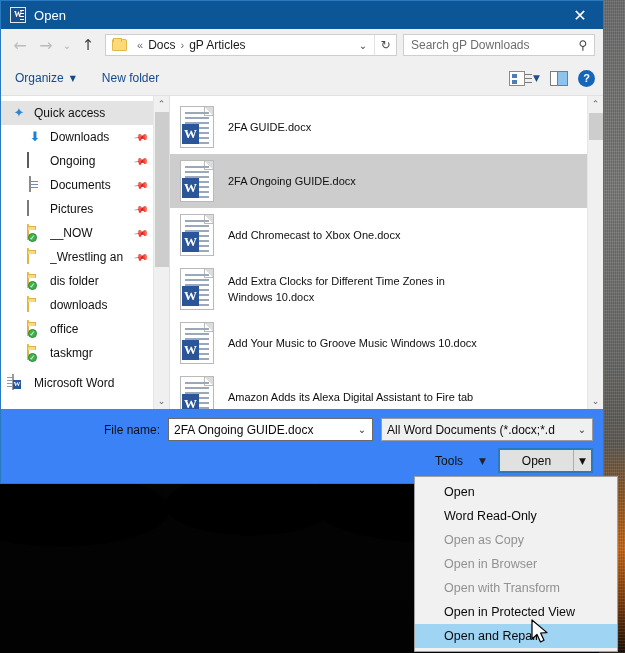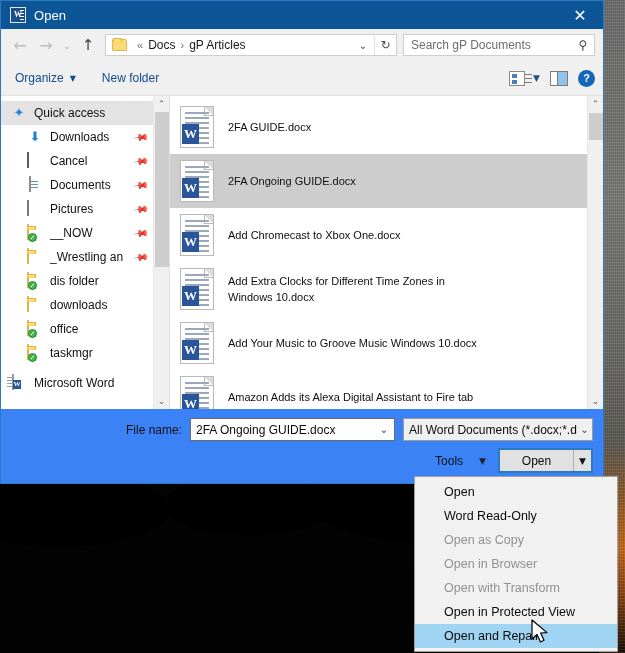--- a/index.html
+++ b/index.html
@@ -363,21 +363,21 @@
   .footer-row.second { margin-top: 7px; }
   .fn-label { font-size: 12px; color: #101010; margin-right: 8px; }
   .fn-input {
     width: 205px; height: 23px;
     background: #fff; border: 1px solid #6b6b6b;
     display: flex; align-items: center;
     font-size: 12px; color: #0a0a0a; padding-left: 5px;
   }
   .fn-caret { margin-left: auto; width: 20px; text-align: center; color: #3a3a3a; font-size: 10px; font-family: "DejaVu Sans", sans-serif; }
   .ft-select {
-    width: 190px; height: 23px;
+    width: 212px; height: 23px;
     background: #f0f0f0; border: 1px solid #9b9b9b;
     margin-left: 8px;
     display: flex; align-items: center;
     font-size: 12px; color: #0a0a0a; padding-left: 5px;
     overflow: hidden; white-space: nowrap;
   }
   .tools-btn { display: flex; align-items: center; font-size: 12px; color: #101010; margin-right: 12px; }
   .tools-caret { margin-left: 16px; font-size: 9px; color: #222; font-family: "DejaVu Sans", sans-serif; }
 
   .open-split {
@@ -459,21 +459,21 @@
       <span class="folder-ico"></span>
       <span class="crumb-sep">«</span>
       <span class="crumb">Docs</span>
       <span class="crumb-sep">›</span>
       <span class="crumb">gP Articles</span>
       <span class="addr-caret">⌄</span>
       <span class="addr-refresh">↻</span>
     </div>
 
     <div class="searchbox">
-      <span class="ph">Search gP Documents</span>
+      <span class="ph">Search gP Downloads</span>
       <span class="search-ico">⚲</span>
     </div>
   </div>
 
   <div class="toolbar">
     <div class="tb-item">
       <span>Organize</span>
       <span class="tb-caret">▼</span>
     </div>
     <div class="tb-item">New folder</div>
@@ -499,21 +499,21 @@
         <span class="ico ico-star">✦</span>
         <span class="nav-label">Quick access</span>
       </div>
       <div class="nav-row indent">
         <span class="ico ico-down">⬇</span>
         <span class="nav-label">Downloads</span>
         <span class="pin">📌</span>
       </div>
       <div class="nav-row indent">
         <span class="ico"><span class="ico-desktop"></span></span>
-        <span class="nav-label">Cancel</span>
+        <span class="nav-label">Ongoing</span>
         <span class="pin">📌</span>
       </div>
       <div class="nav-row indent">
         <span class="ico"><span class="ico-doc"></span></span>
         <span class="nav-label">Documents</span>
         <span class="pin">📌</span>
       </div>
       <div class="nav-row indent">
         <span class="ico"><span class="ico-pic"></span></span>
         <span class="nav-label">Pictures</span>

